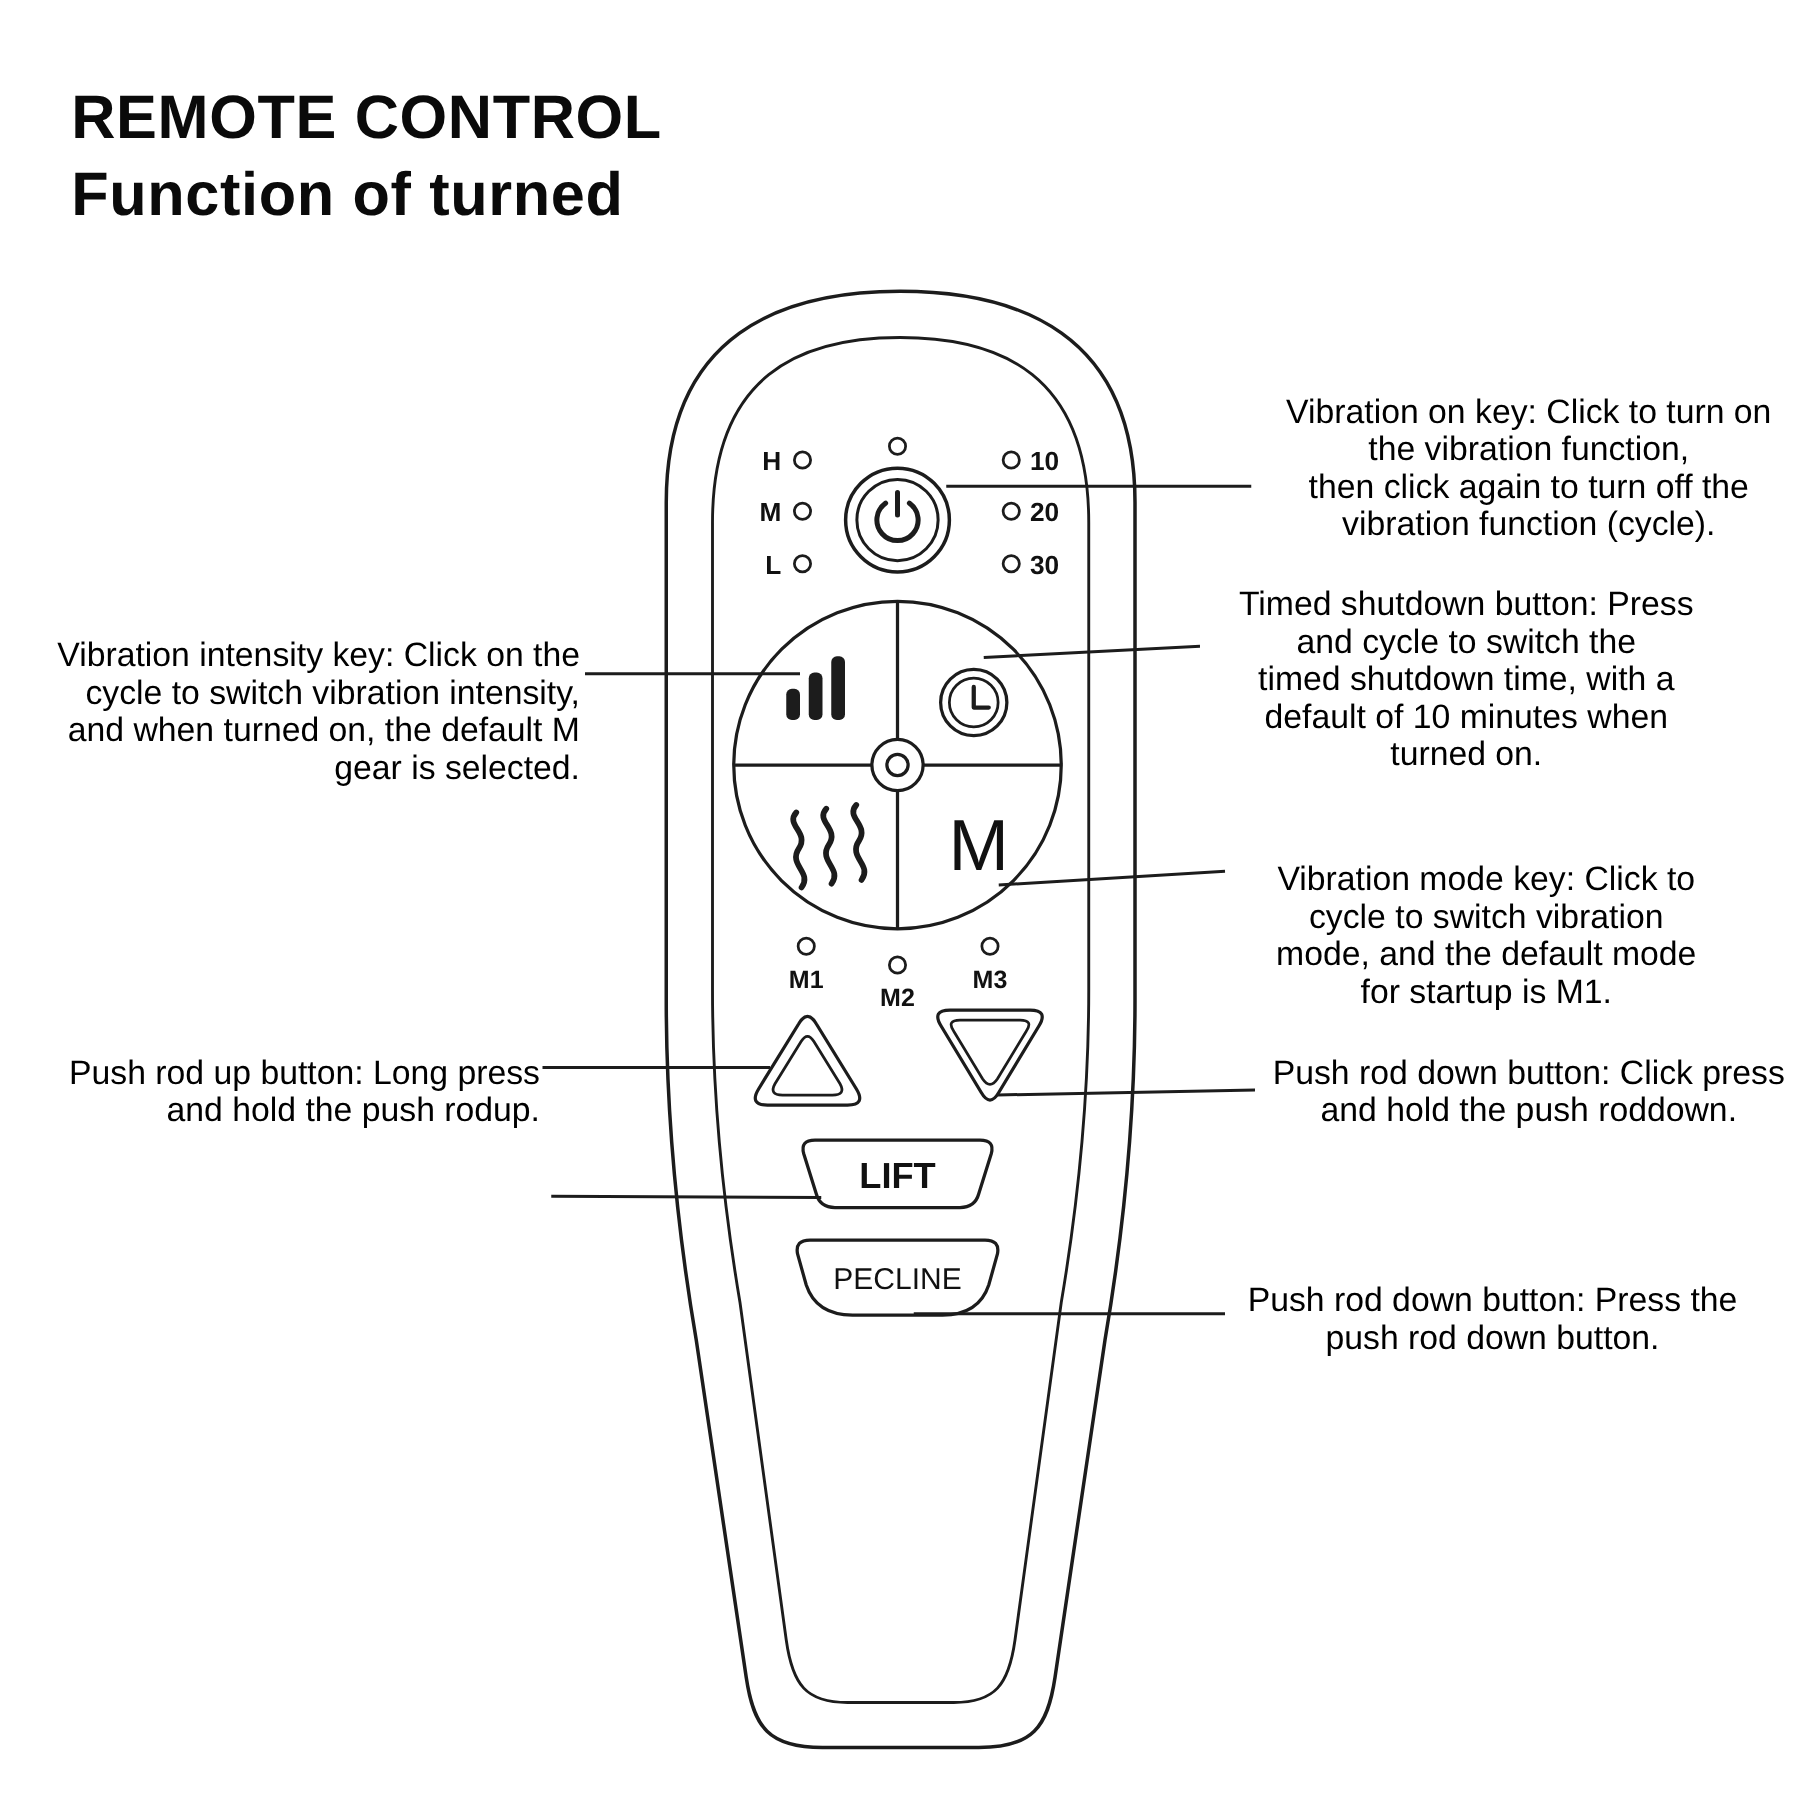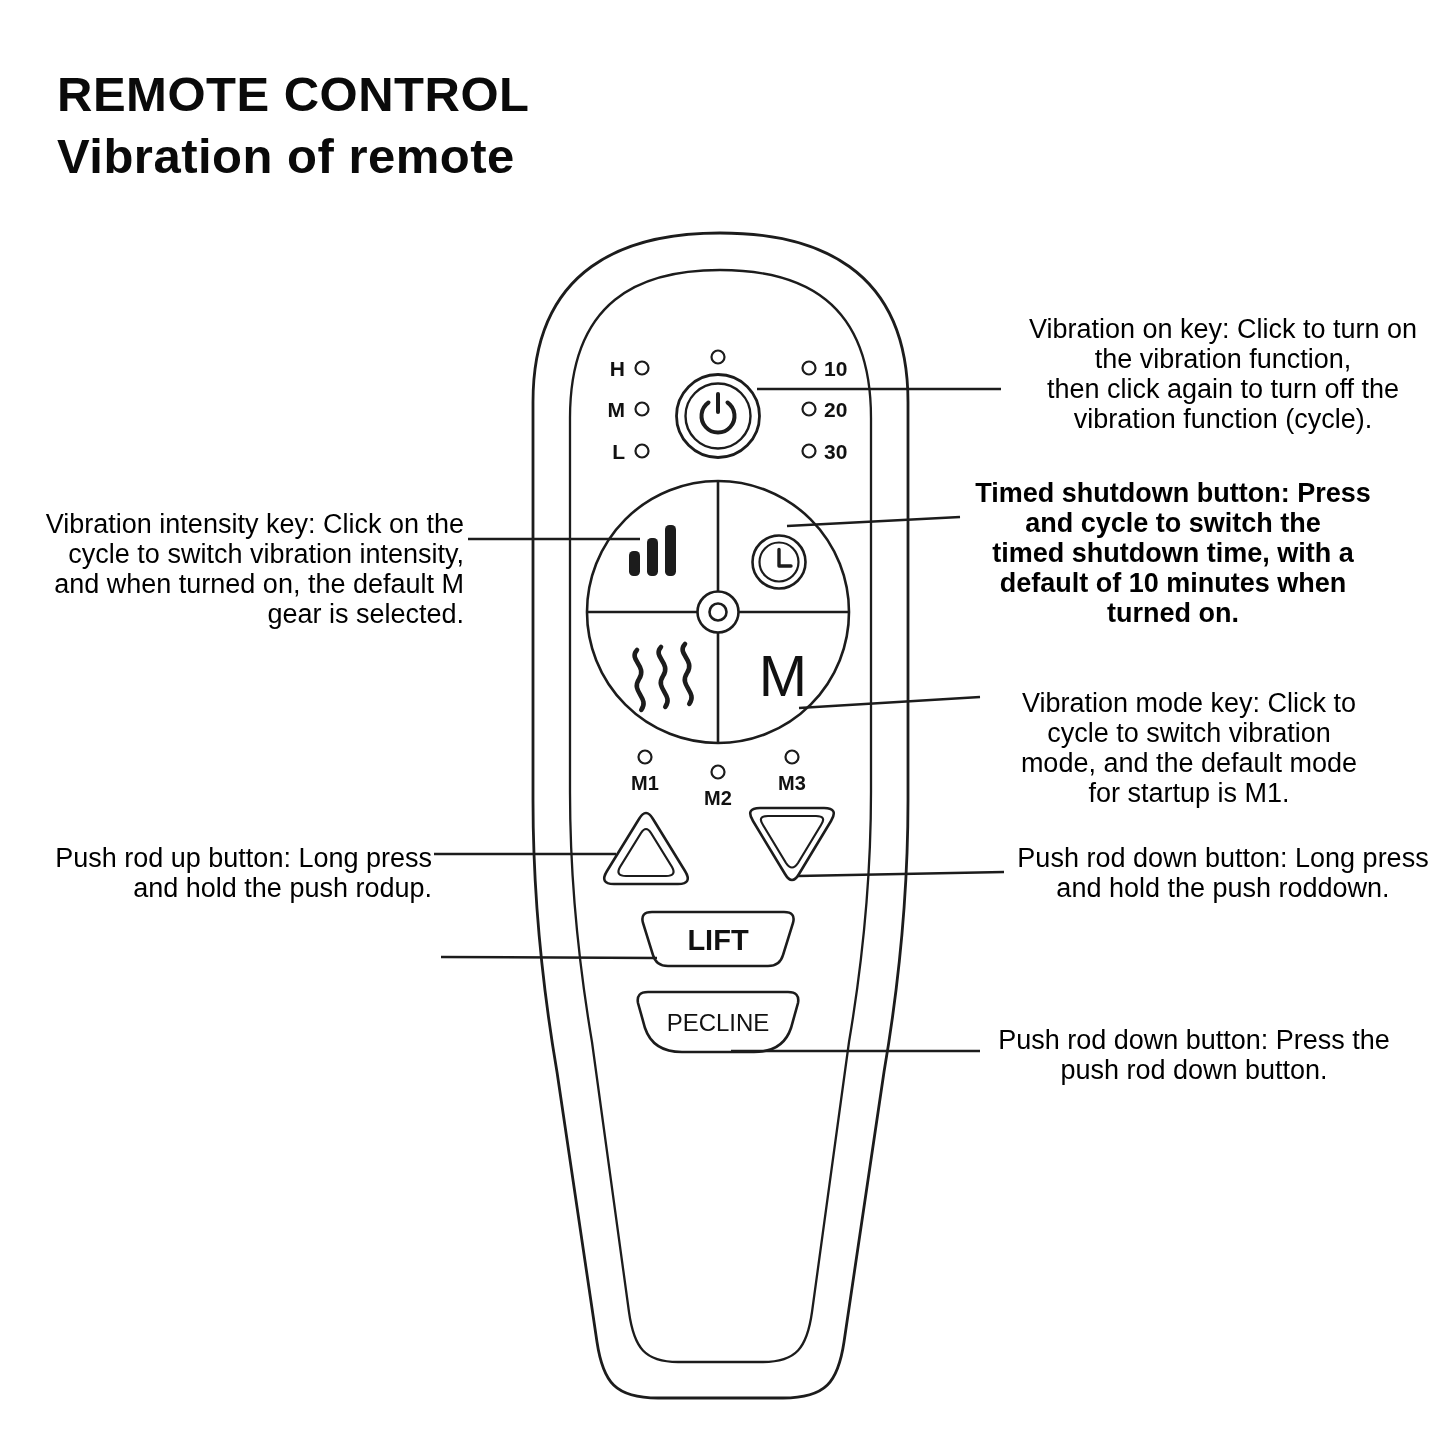--- a/index.html
+++ b/index.html
@@ -21,21 +21,21 @@
   svg text.mlbl { font-size:20px; font-weight:bold; }
   svg circle.led { fill:#fff; stroke:#1c1c1c; stroke-width:2.2; }
 </style>
 </head>
 <body>
 
 <div class="canvas">
 
   <div class="title">
     <div>REMOTE CONTROL</div>
-    <div>Vibration of remote</div>
+    <div>Function of turned</div>
   </div>
 
   <svg class="scene" viewBox="0 0 1445 1445" xmlns="http://www.w3.org/2000/svg">
 
     <g fill="none" stroke="#1c1c1c">
       <path stroke-width="2.8" d="M720,233 C627,233 533,266 533,402 L533,800 C533,896 543,990 557,1072
            L597,1342 C603,1382 615,1398 658,1398 L783,1398 C826,1398 838,1382 844,1342
            L884,1072 C898,990 908,896 908,800 L908,402 C908,266 814,233 720,233 Z"></path>
       <path stroke-width="2.3" d="M720,270 C640,270 570,300 570,418 L570,792 C570,880 579,965 592,1042
            L629,1312 C634,1348 645,1362 678,1362 L763,1362 C796,1362 807,1348 812,1312
@@ -142,34 +142,34 @@
   <div class="ann left" style="left:1005px; top:314px; width:436px;">Vibration on key: Click to turn on
 the vibration function,
 then click again to turn off the
 vibration function (cycle).</div>
 
   <div class="ann right" style="left:28px; top:478px; width:436px;">Vibration intensity key: Click on the
 cycle to switch vibration intensity,
 and when turned on, the default M
 gear is selected.</div>
 
-  <div class="ann left" style="left:963px; top:478px; width:420px;font-weight:bold;">Timed shutdown button: Press
+  <div class="ann left" style="left:963px; top:468px; width:420px;">Timed shutdown button: Press
 and cycle to switch the
 timed shutdown time, with a
 default of 10 minutes when
 turned on.</div>
 
   <div class="ann left" style="left:984px; top:688px; width:410px;">Vibration mode key: Click to
 cycle to switch vibration
 mode, and the default mode
 for startup is M1.</div>
 
   <div class="ann right" style="left:40px; top:812px; width:392px;">Push rod up button: Long press
 and hold the push rodup.</div>
 
 
-  <div class="ann left" style="left:1008px; top:843px; width:430px;">Push rod down button: Long press
+  <div class="ann left" style="left:1008px; top:843px; width:430px;">Push rod down button: Click press
 and hold the push roddown.</div>
 
   <div class="ann left" style="left:984px; top:1025px; width:420px;">Push rod down button: Press the
 push rod down button.</div>
 
 </div>
 
 </body></html>

